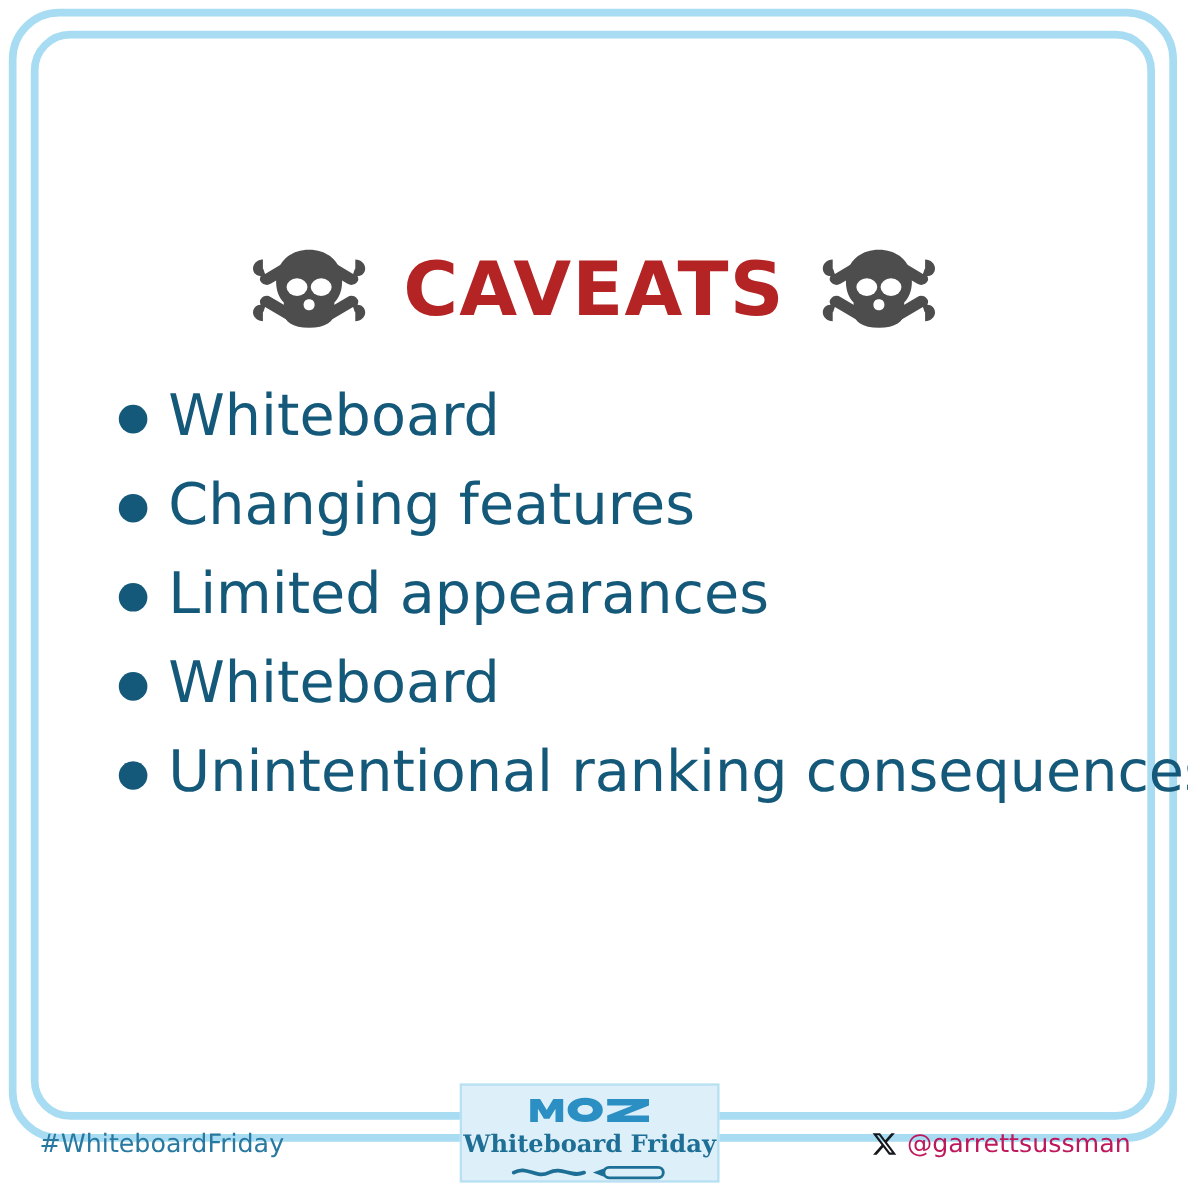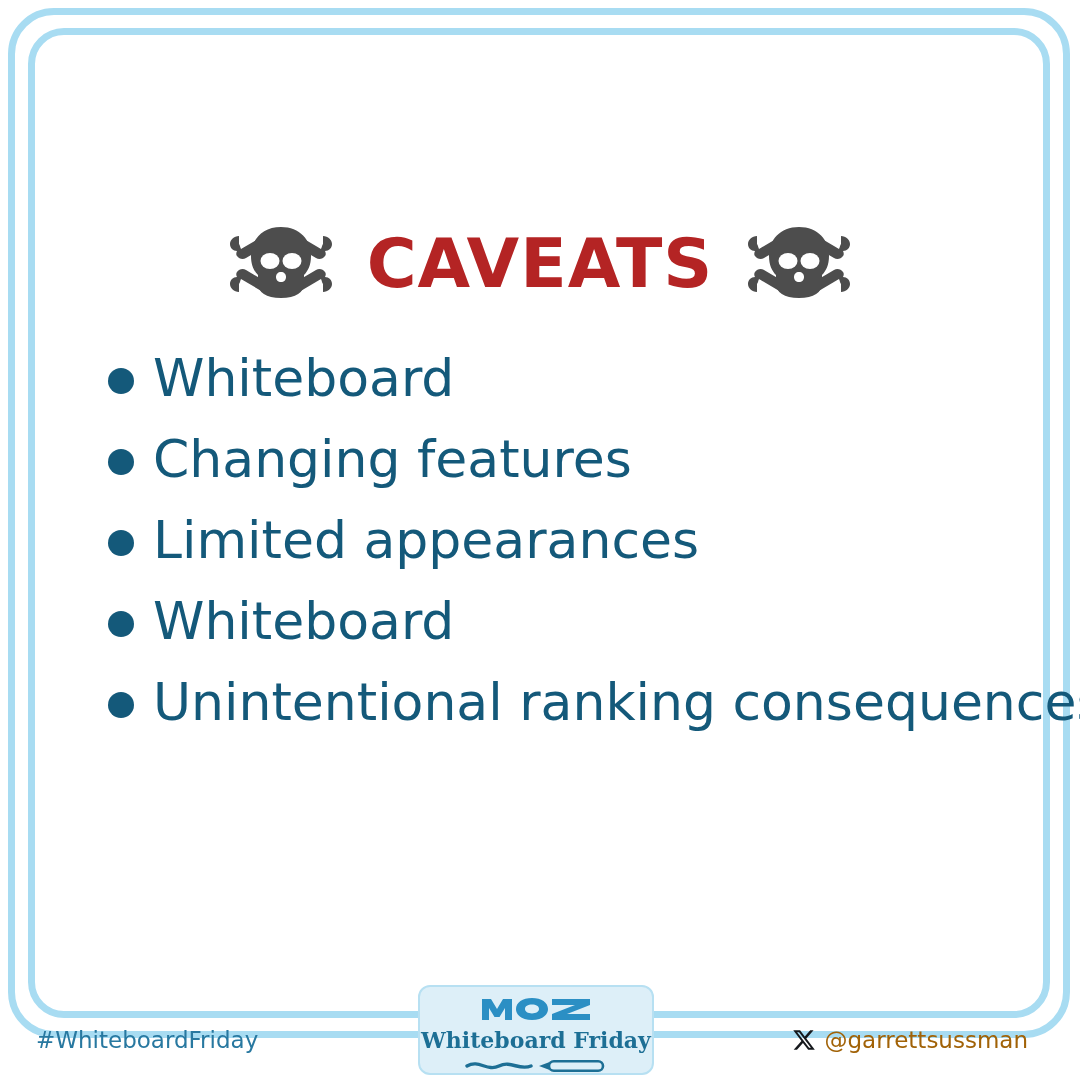--- a/index.html
+++ b/index.html
@@ -127,33 +127,33 @@
   }
   .x-logo {
     display: block;
     width: 24px;
     height: 24px;
     flex: 0 0 auto;
   }
   .handle-text {
     font-family: "DejaVu Sans", sans-serif;
     font-size: 23px;
-    color: #a16207;
+    color: #be185d;
   }
 
   
   .badge {
     position: absolute;
     left: 418px;
     top: 985px;
     width: 236px;
     height: 90px;
     background: #ddeff8;
     border: 2px solid #b7e0f2;
-    border-radius: 12px;
+    border-radius: 0;
     box-sizing: border-box;
     display: flex;
     flex-direction: column;
     align-items: center;
     justify-content: flex-start;
     padding-top: 9px;
   }
   .moz-mark {
     display: block;
     width: 112px;

